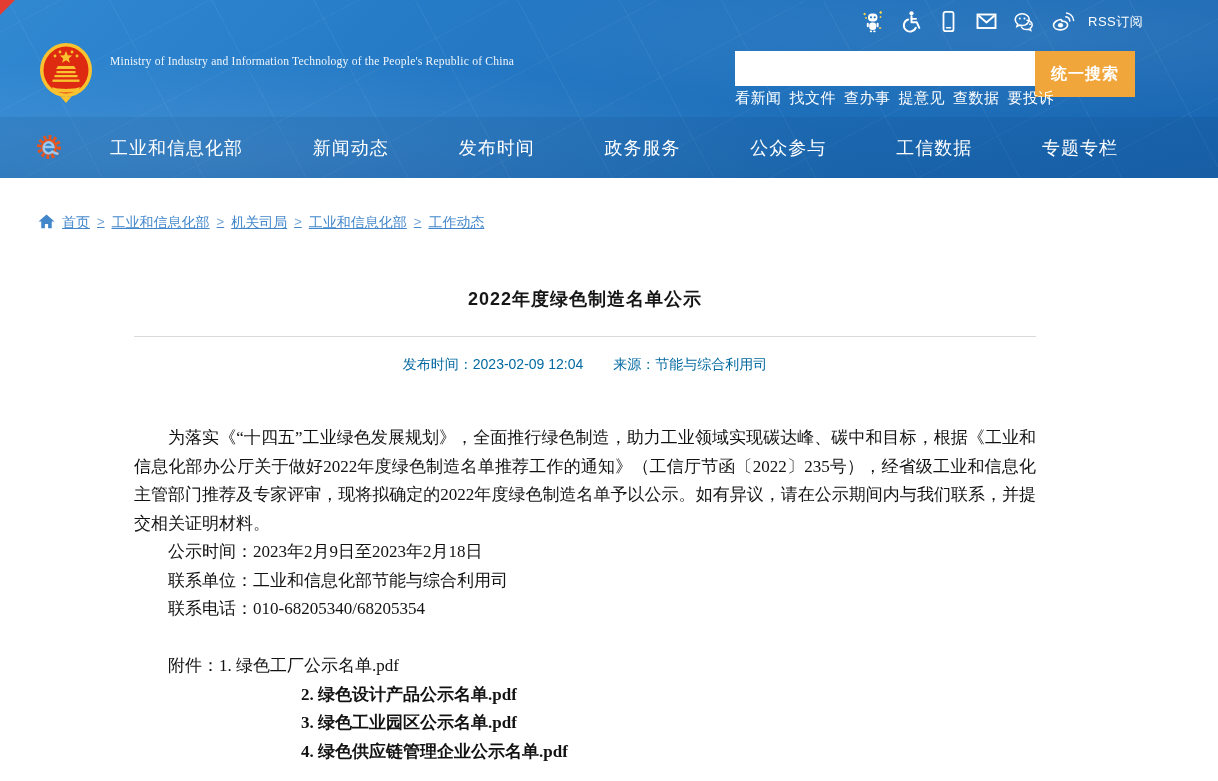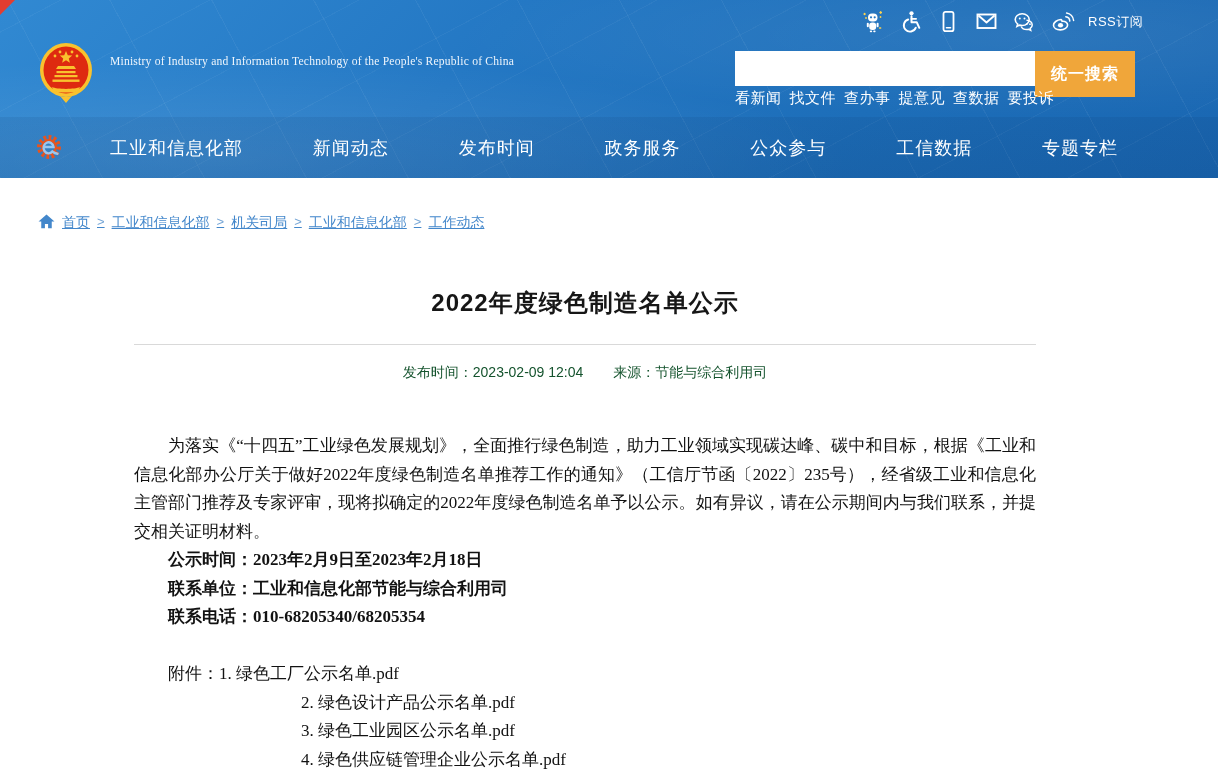--- a/index.html
+++ b/index.html
@@ -51,33 +51,33 @@
 
   
   .content { position:relative; width:100%; background:#fff; }
   .breadcrumb { display:flex; gap:7px; padding:36px 0 0 38px;
     font-size:14px; color:#4387cb;text-decoration:underline; }
   .breadcrumb .crumb { cursor:pointer; }
   .breadcrumb .sep { color:#76a6d6; font-size:13px; }
   .home-icon { width:17px; height:15px; display:inline-flex; cursor:pointer; }
 
   .article { width:902px; margin:55px 0 0 134px; }
-  .article-title { text-align:center; font-size:24px; font-weight:bold; color:#161616; letter-spacing:1px; }
+  .article-title { text-align:center; font-size:18px; font-weight:bold; color:#161616; letter-spacing:1px; }
   .title-divider { border:none; border-top:1px solid #d9d9d9; margin-top:25px; }
-  .article-meta { margin-top:19px; text-align:center; font-size:14px; color:#14532d; }
+  .article-meta { margin-top:19px; text-align:center; font-size:14px; color:#0369a1; }
   .article-meta .src { margin-left:26px; }
 
   .article-body { margin-top:50px; font-family:"Liberation Serif", serif; font-size:17px;
     line-height:28.5px; color:#121212; }
   .lead { text-align:justify; text-indent:2em; }
-  .info-line { text-indent:2em;font-weight:bold; }
+  .info-line { text-indent:2em; }
   .attachments { margin-top:28.5px; }
   .att-first { text-indent:2em; }
   .att-first .att-link, .att-item { cursor:pointer; }
-  .att-item { padding-left:167px; }
+  .att-item { padding-left:167px;font-weight:bold; }
 </style>
 </head>
 <body>
 
 <div class="page">
 
   <div class="header-band">
     <div class="corner-flag"></div>
 
     <div class="topbar-icons">

